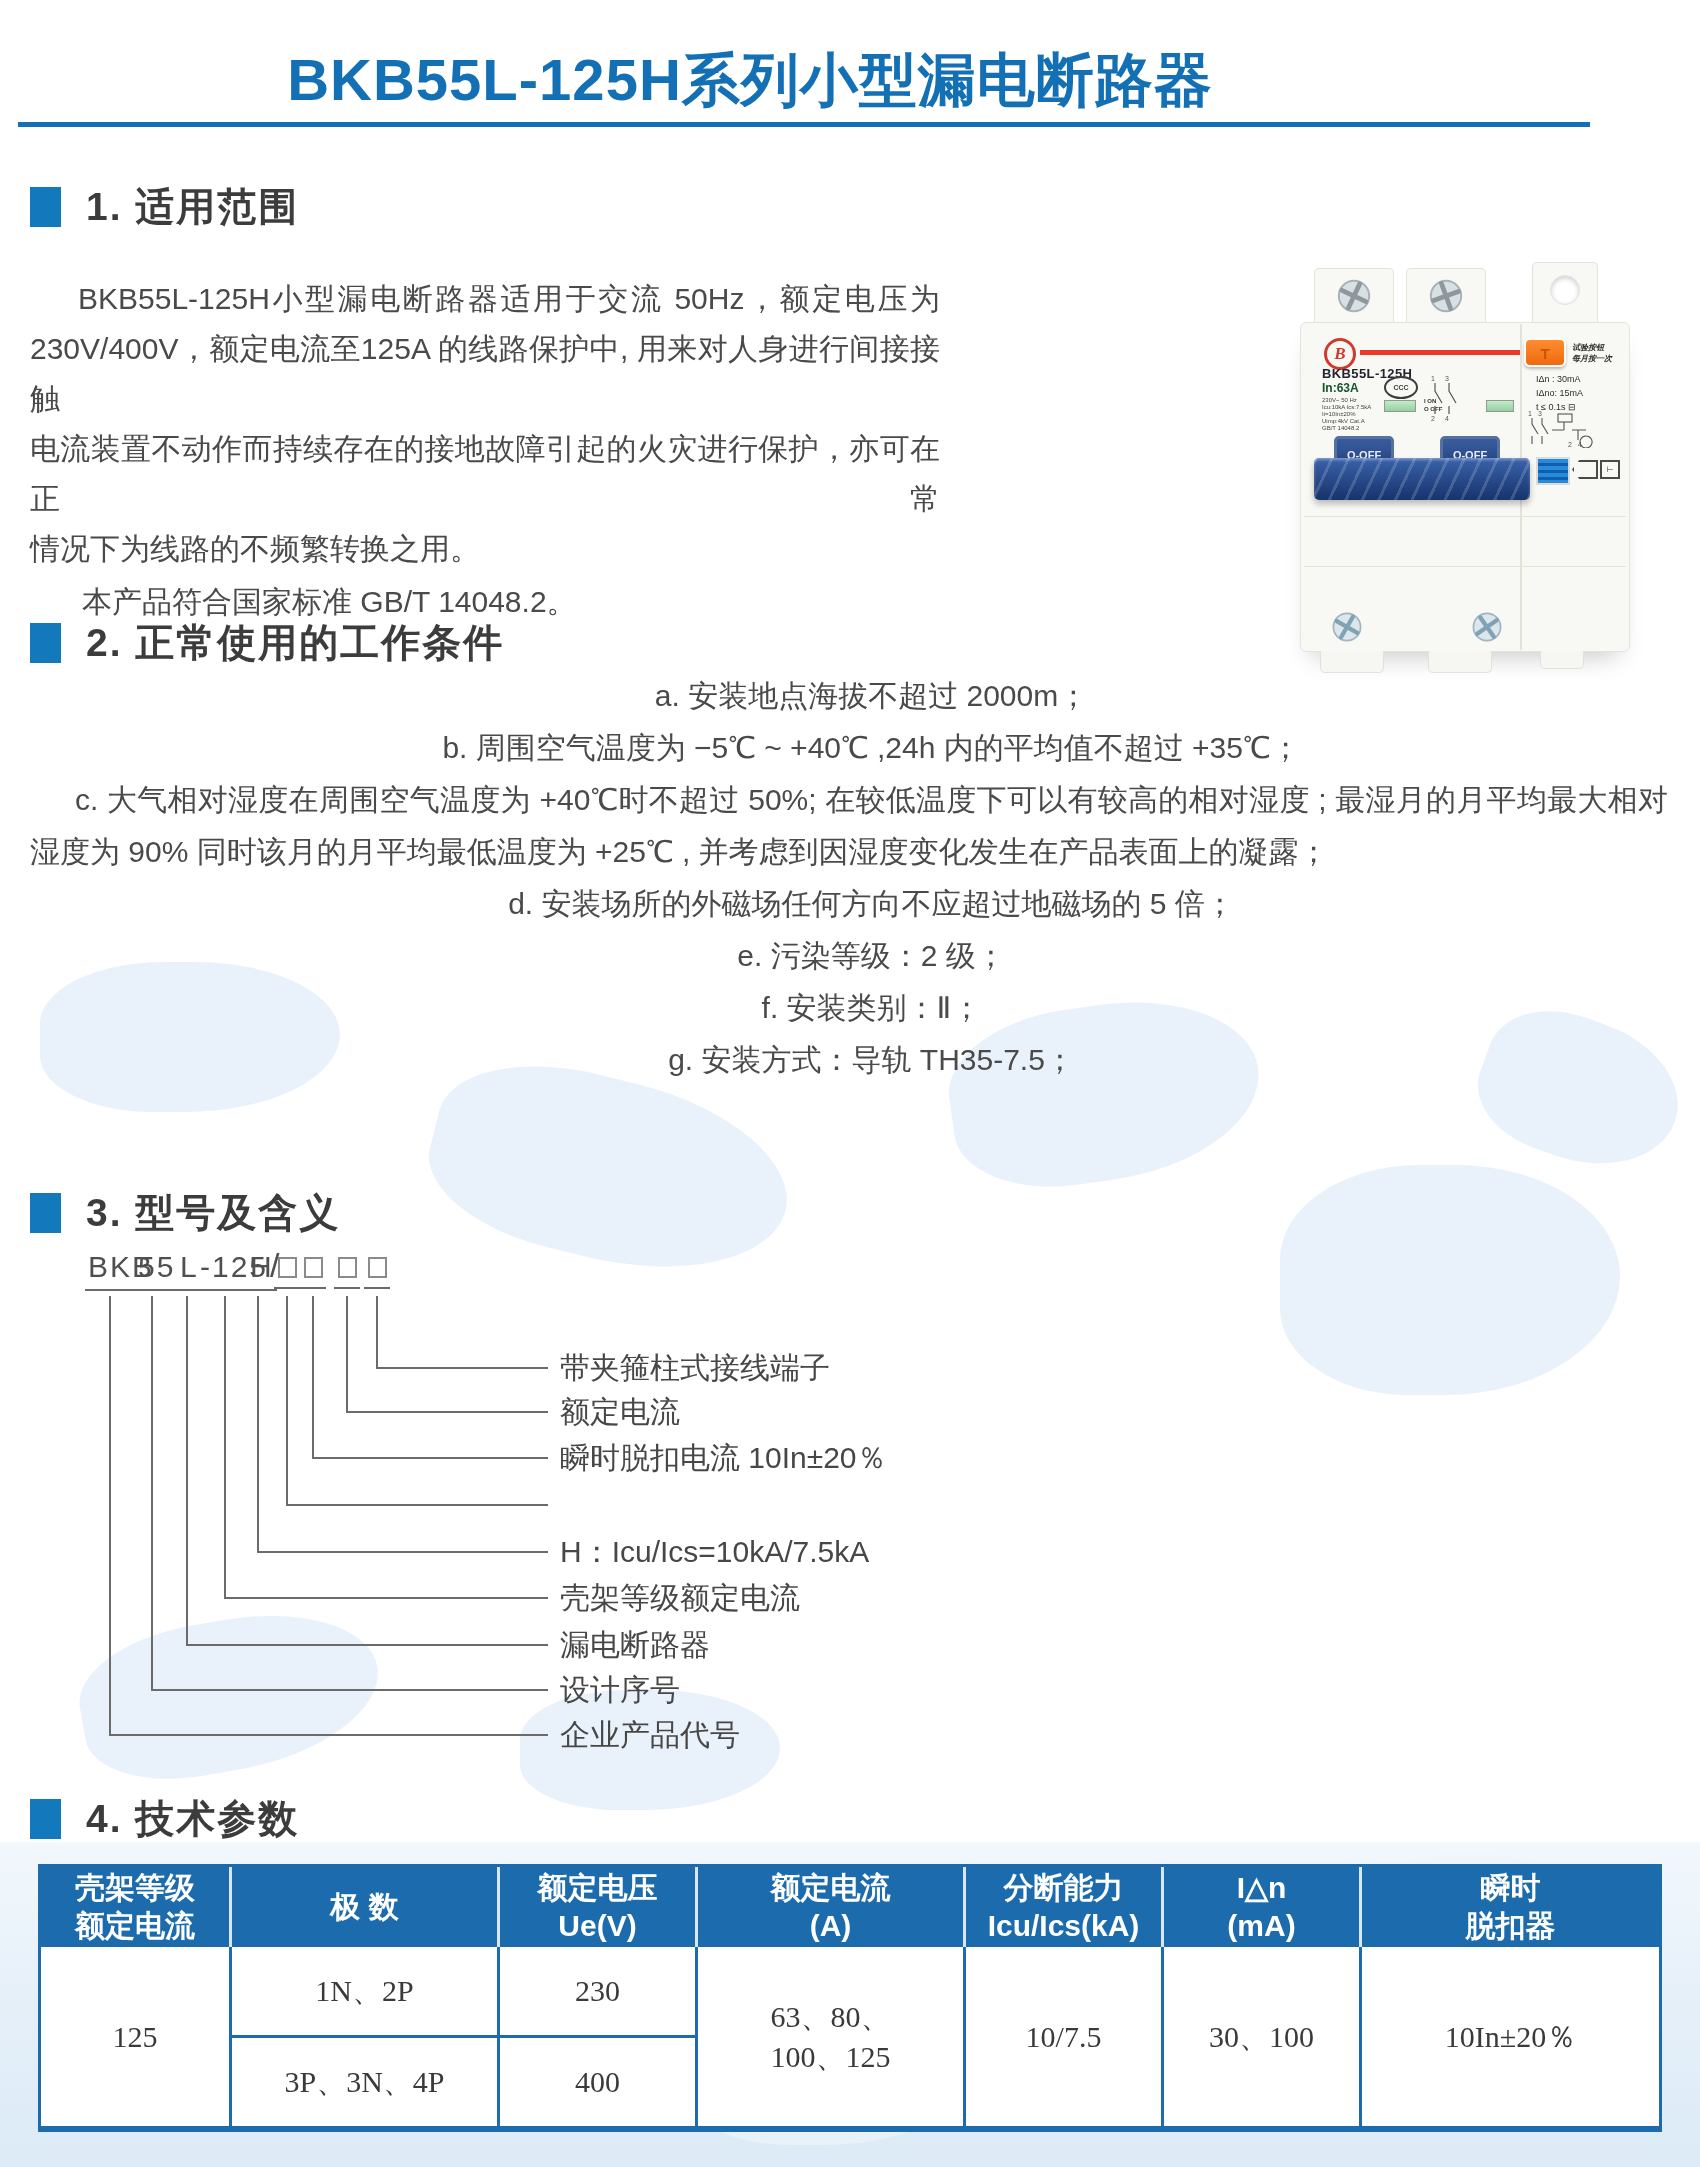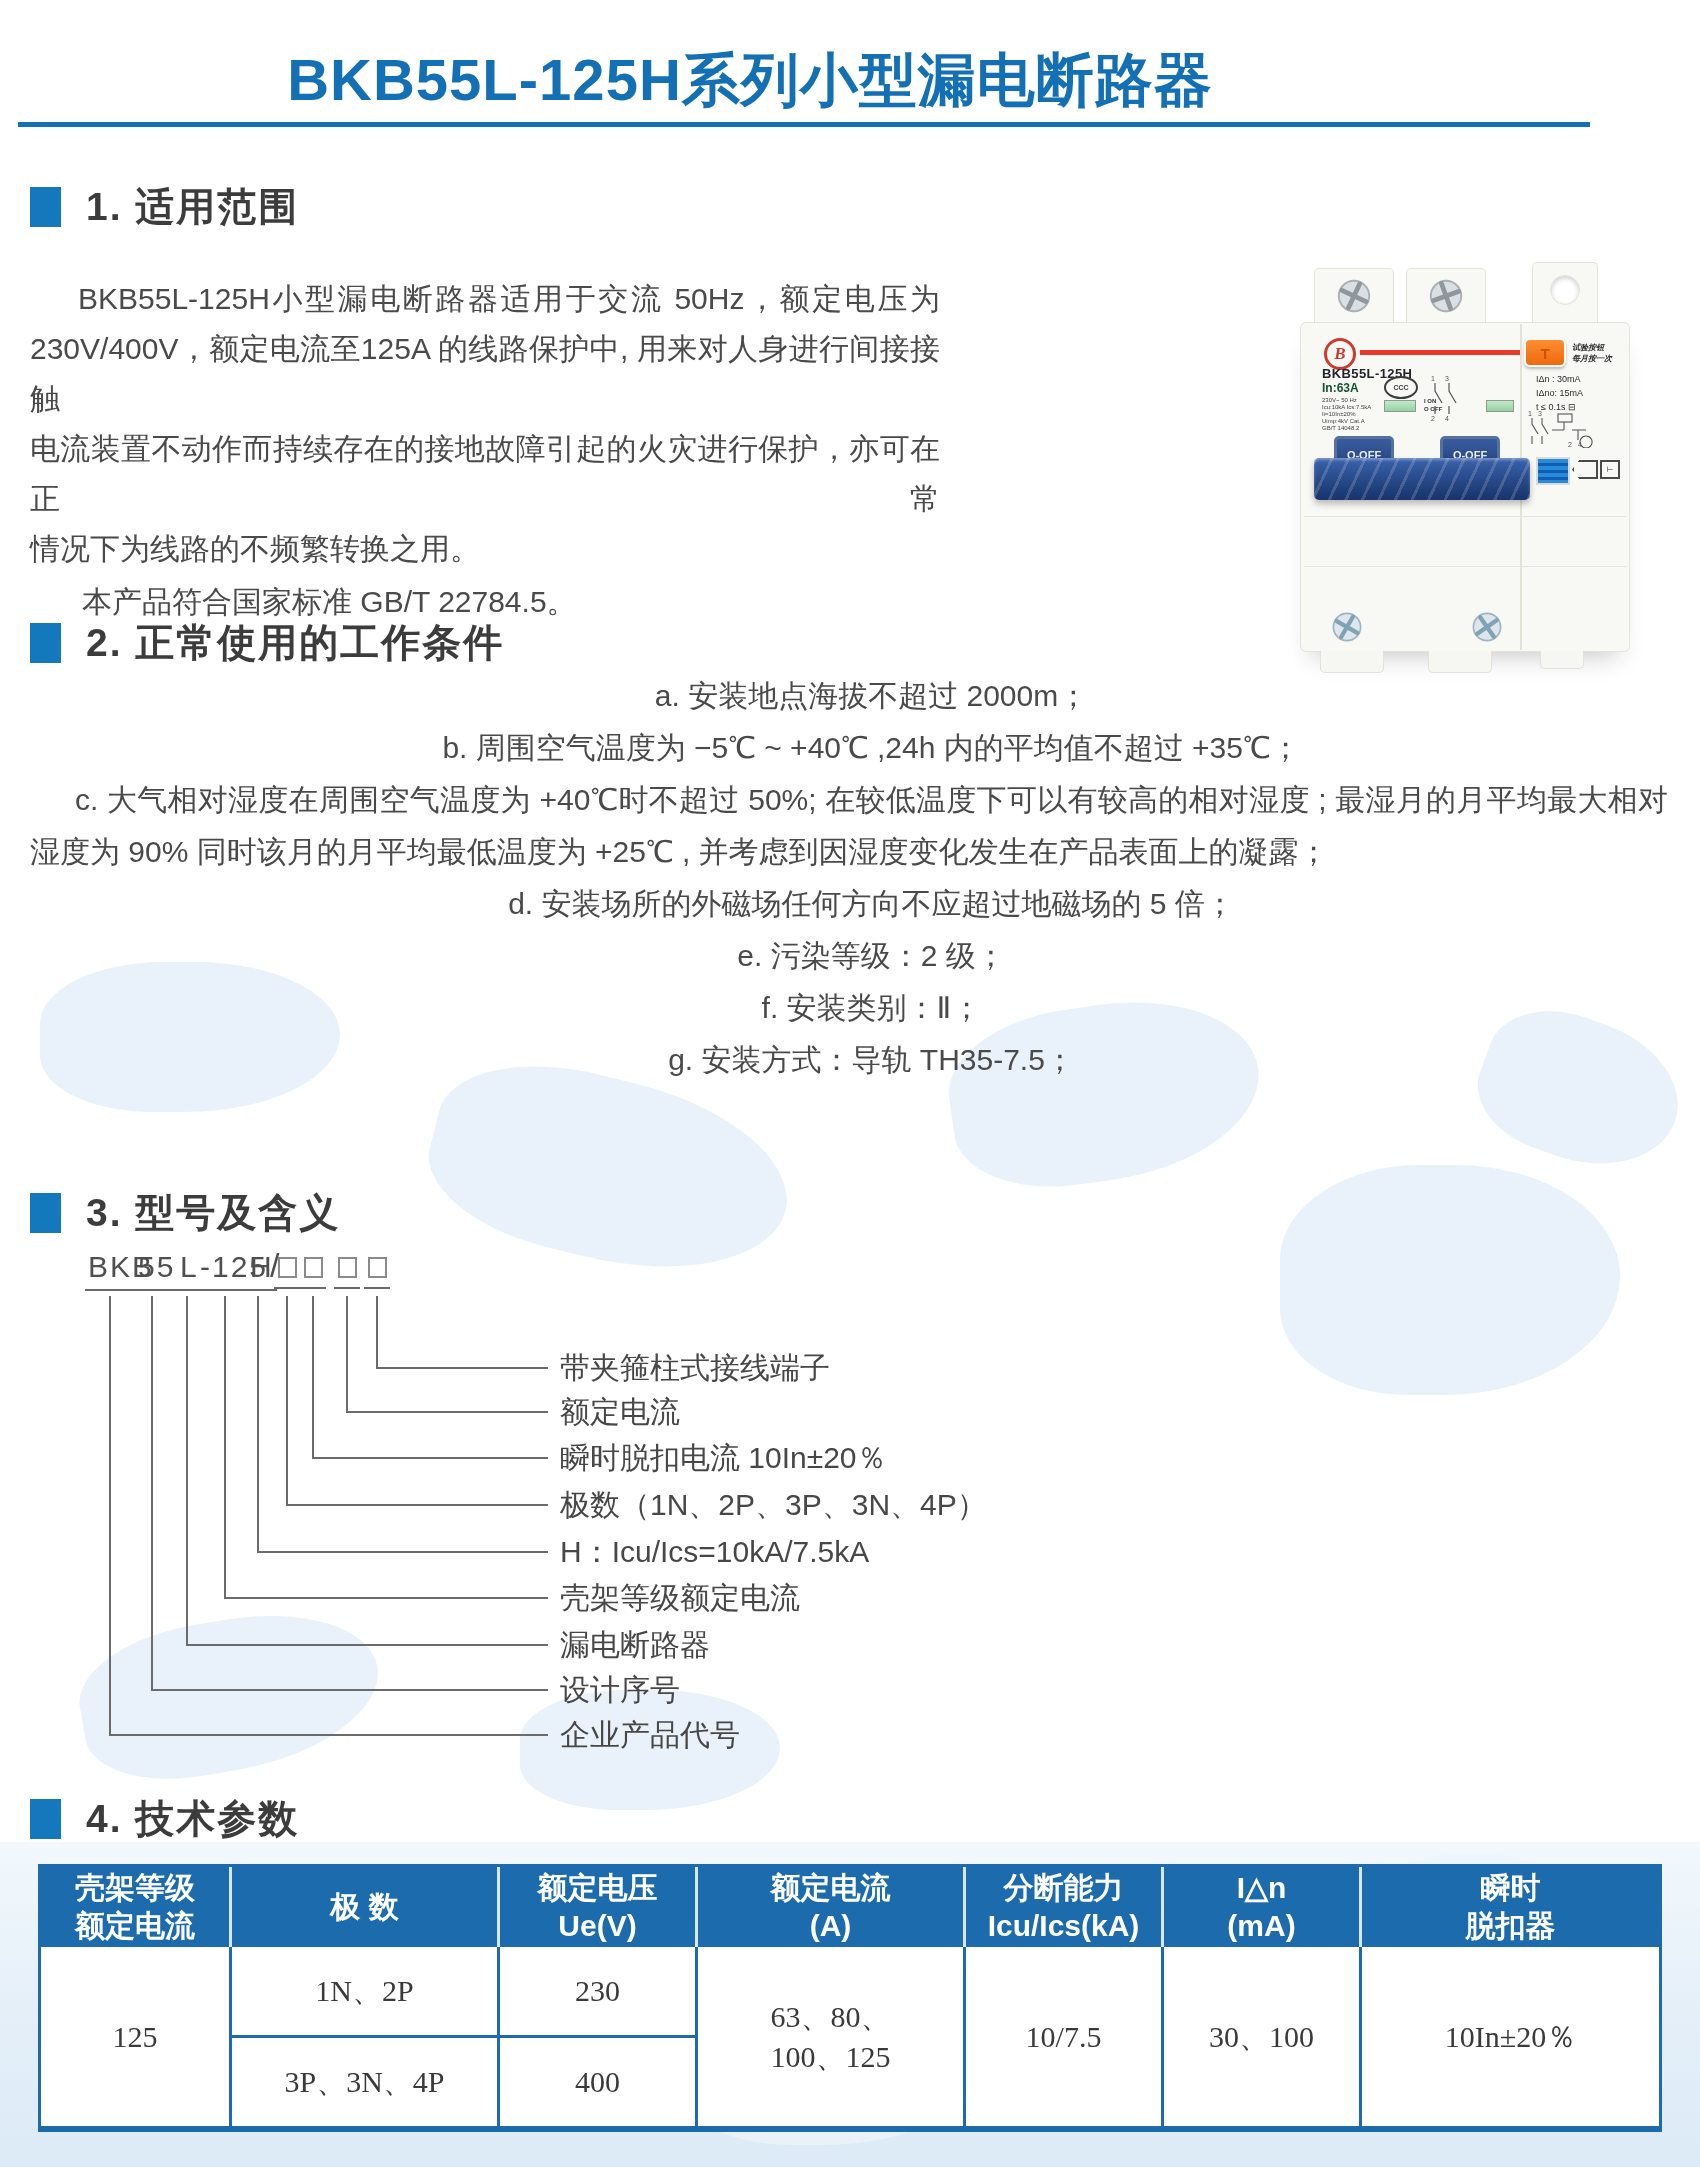--- a/index.html
+++ b/index.html
@@ -140,21 +140,21 @@
 
   <div class="sec-heading" id="sec1">
     <span class="sec-square"></span>
     <span class="sec-text">1. 适用范围</span>
   </div>
   <div class="intro">
     <div class="intro-line first">BKB55L-125H小型漏电断路器适用于交流 50Hz，额定电压为</div>
     <div class="intro-line">230V/400V，额定电流至125A 的线路保护中, 用来对人身进行间接接触</div>
     <div class="intro-line">电流装置不动作而持续存在的接地故障引起的火灾进行保护，亦可在正常</div>
     <div class="intro-line last">情况下为线路的不频繁转换之用。</div>
-    <div class="intro-footer">本产品符合国家标准 GB/T 22784.5。</div>
+    <div class="intro-footer">本产品符合国家标准 GB/T 14048.2。</div>
   </div>
 
   <div class="breaker">
     <div class="bk-tab t1">
       <svg class="bk-screw" width="38" height="38" viewBox="0 0 40 40" style="margin-top:8px">
         <circle cx="20" cy="20" r="16" fill="#d9dfe2" stroke="#a8b2b6" stroke-width="2"></circle>
         <path d="M20 6 V34 M6 20 H34" stroke="#8d979c" stroke-width="5" stroke-linecap="round" transform="rotate(25 20 20)"></path>
       </svg>
     </div>
     <div class="bk-tab t2">
@@ -288,21 +288,20 @@
       <polyline points="225,6 225,308 548,308"></polyline>
       <polyline points="187,6 187,355 548,355"></polyline>
       <polyline points="152,6 152,400 548,400"></polyline>
       <polyline points="110,6 110,445 548,445"></polyline>
     </g>
   </svg>
 
   <div class="dlabel" style="top:1350px">带夹箍柱式接线端子</div>
   <div class="dlabel" style="top:1394px">额定电流</div>
   <div class="dlabel" style="top:1440px">瞬时脱扣电流 10In±20％</div>
-  <div class="dlabel" style="top:1487px">极数（1N、2P、3P、3N、4P）</div>
   <div class="dlabel" style="top:1534px">H：Icu/Ics=10kA/7.5kA</div>
   <div class="dlabel" style="top:1580px">壳架等级额定电流</div>
   <div class="dlabel" style="top:1627px">漏电断路器</div>
   <div class="dlabel" style="top:1672px">设计序号</div>
   <div class="dlabel" style="top:1717px">企业产品代号</div>
 
   <div class="sec-heading" id="sec4">
     <span class="sec-square"></span>
     <span class="sec-text">4. 技术参数</span>
   </div>

